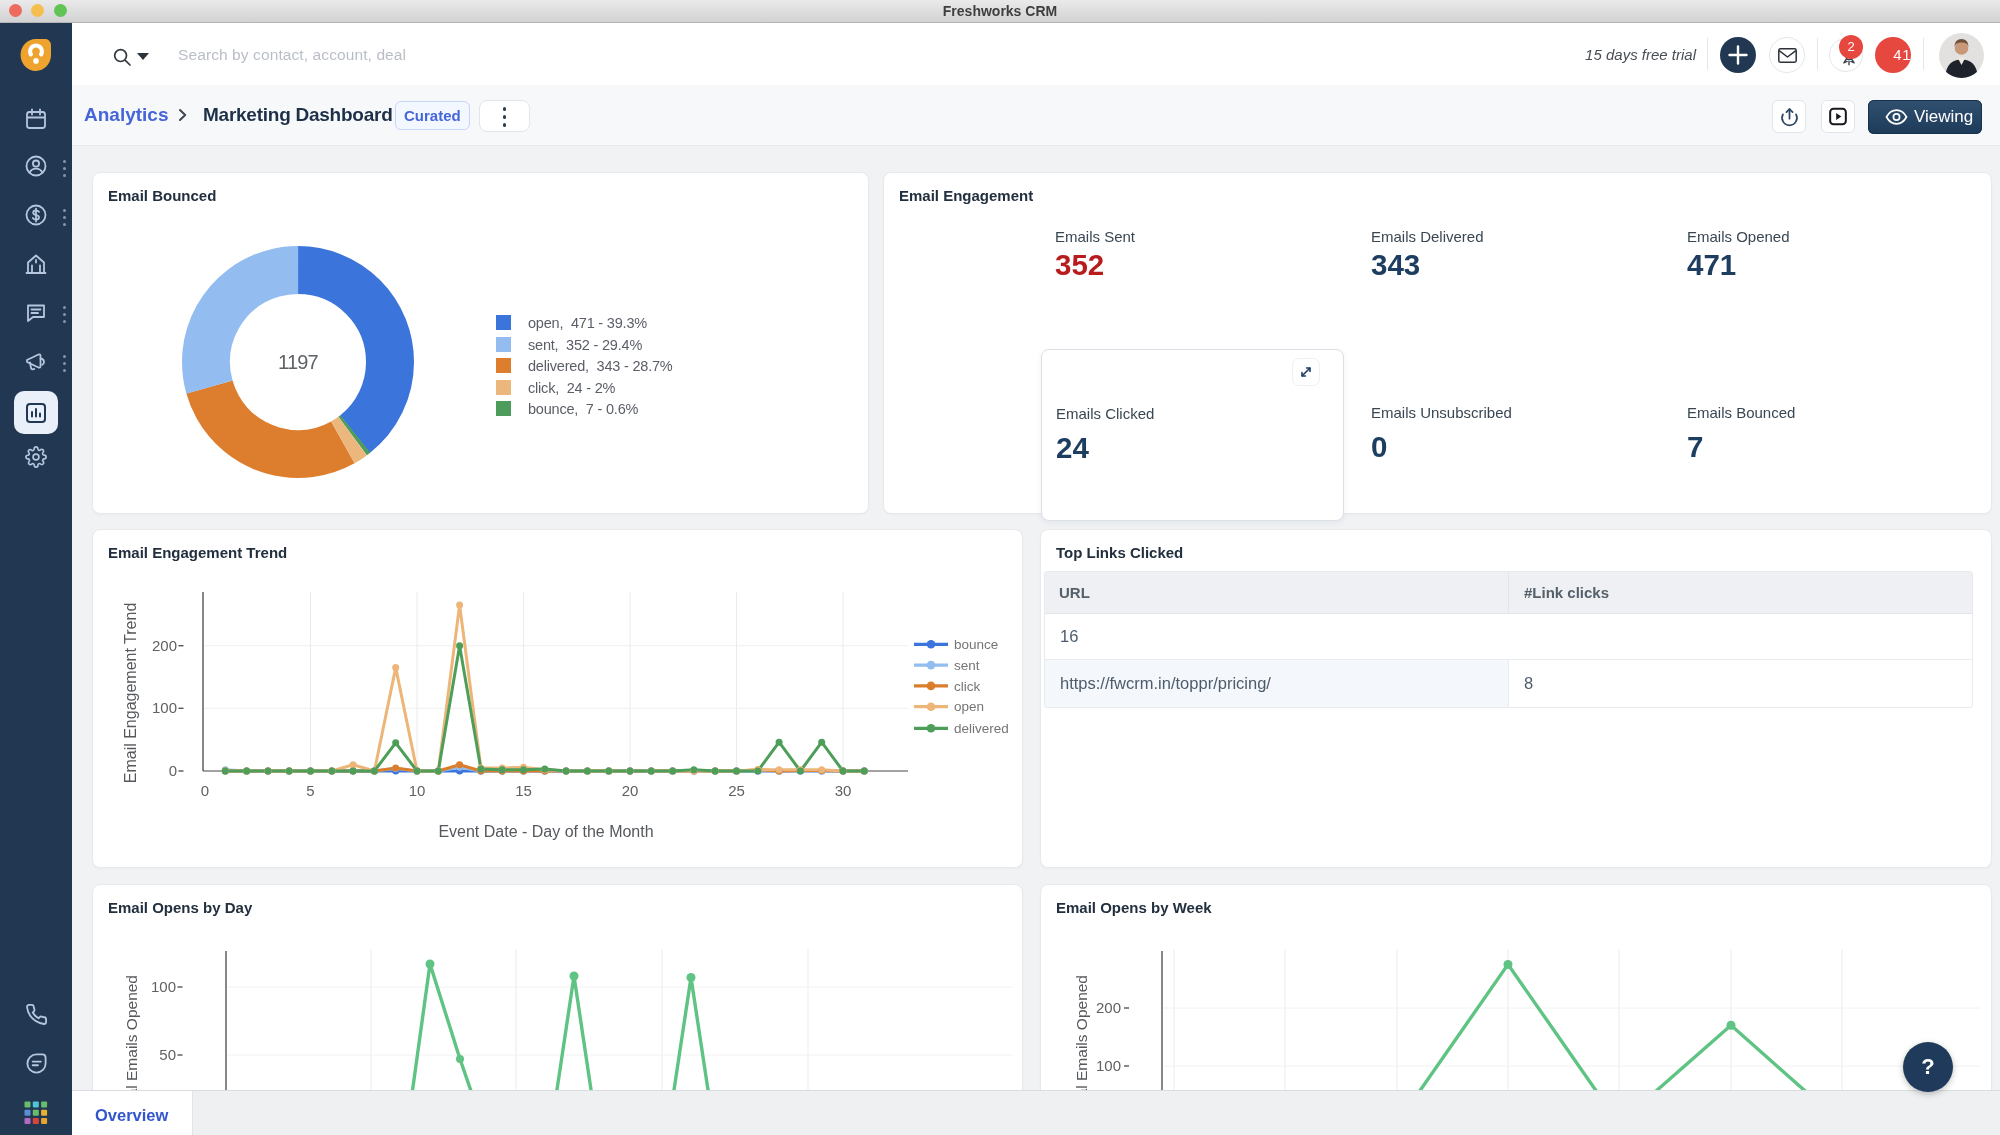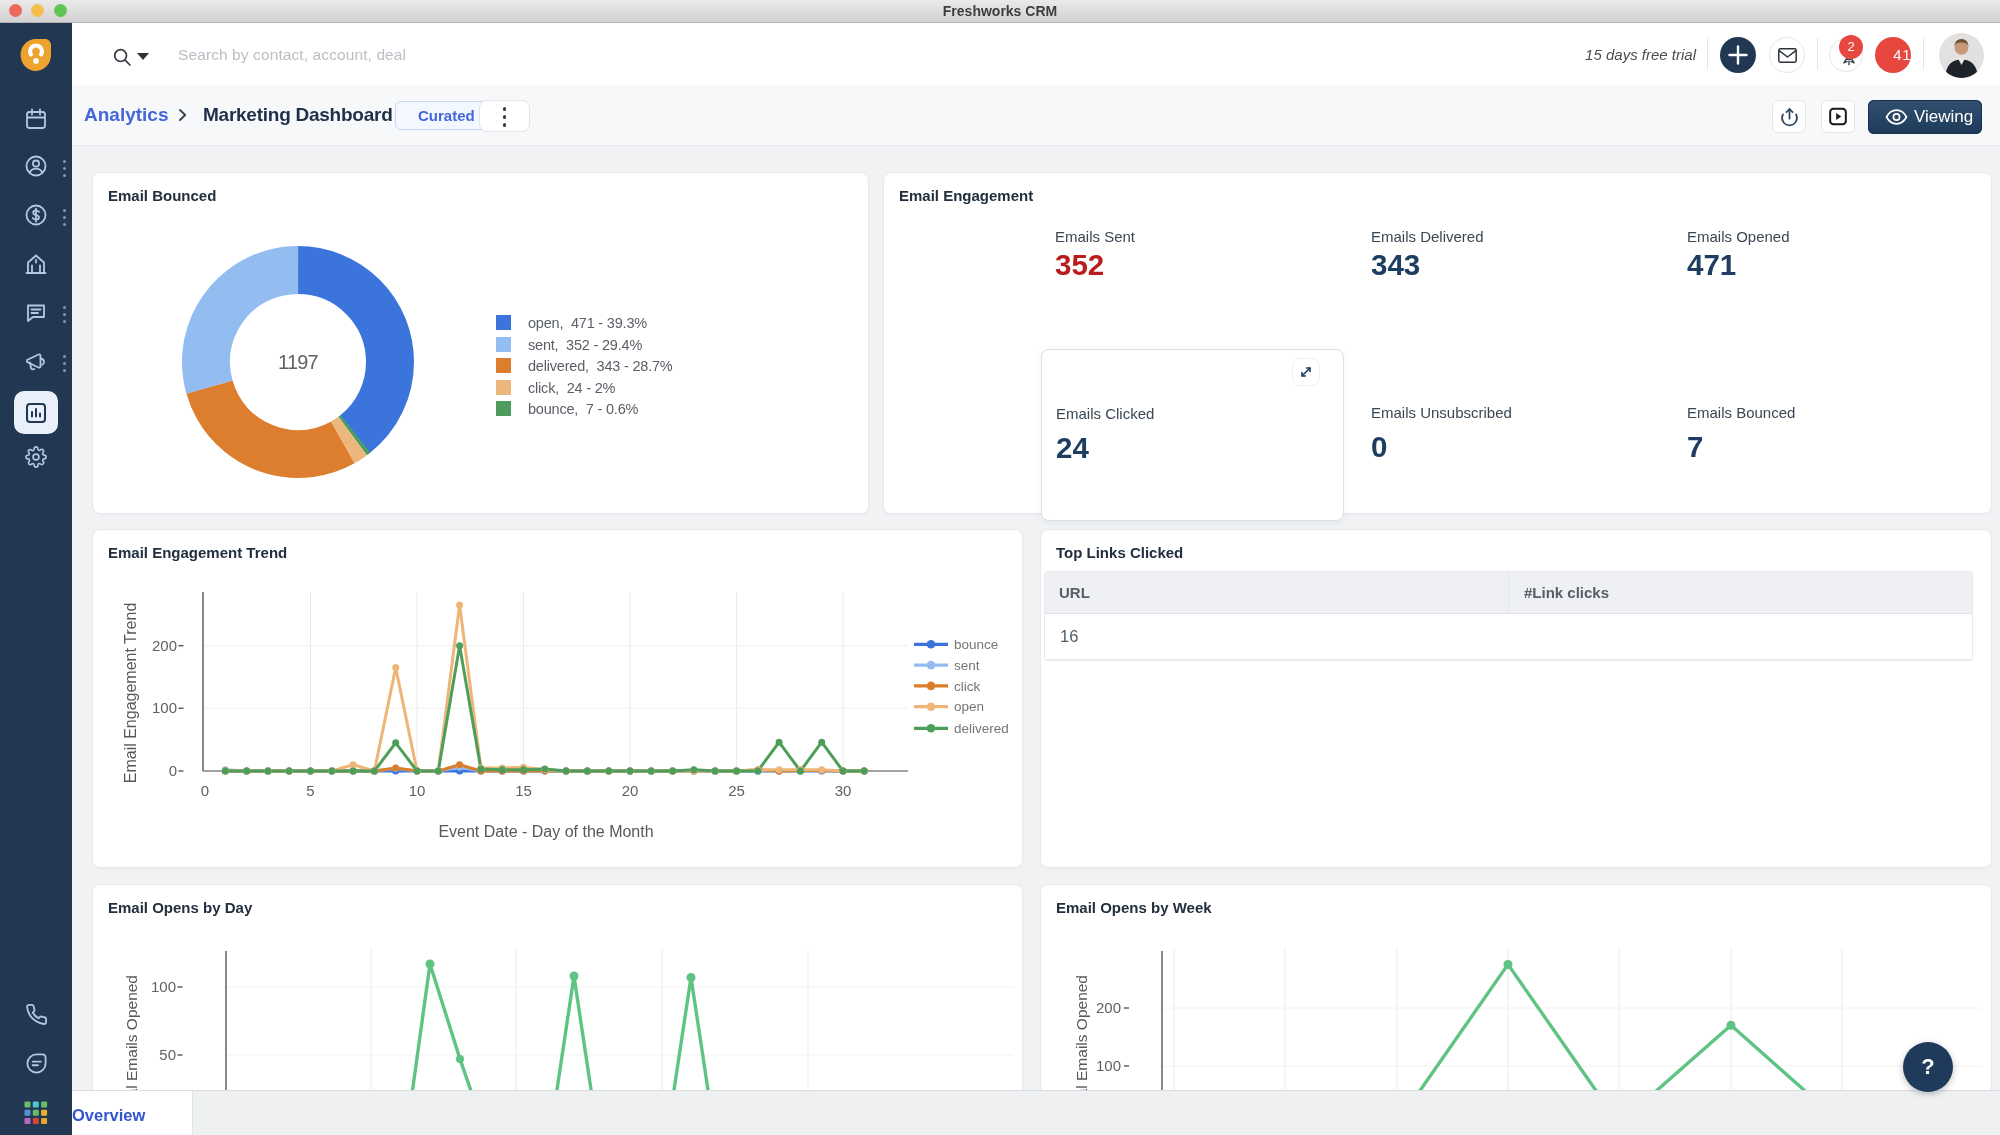--- a/index.html
+++ b/index.html
@@ -31,21 +31,21 @@
 #crumbrow { position:absolute; left:72px; top:85px; width:1928px; height:61px; background:#f7f8fa; border-bottom:1px solid #e7e9ec;}
 
 
 #dash { position:absolute; left:72px; top:146px; width:1928px; height:944px; background:#f0f2f4; overflow:hidden; }
 .card { position:absolute; background:#ffffff; border:1px solid #e7e9ec; border-radius:8px; box-shadow:0 1px 2px rgba(20,30,50,0.03); }
 .cardtitle { position:absolute; left:15px; top:14px; font-size:15px; font-weight:bold; color:#222f3e; }
 
 
 #tabbar { position:absolute; left:72px; top:1090px; width:1928px; height:45px; background:#eef0f2; border-top:1px solid #d9dce0; z-index:50; }
 #tab-active { position:absolute; left:0px; top:0px; width:121px; height:45px; background:#ffffff; border-right:1px solid #e2e5e8;
-  line-height:48px; font-size:16.5px; font-weight:bold; color:#3356cd; }
+  padding-left:23px; line-height:48px; font-size:16.5px; font-weight:bold; color:#3356cd; }
 
 
 #help { position:absolute; left:1903px; top:1042px; width:50px; height:50px; border-radius:50%; background:#1f3a5a;
   color:#fff; font-size:22px; font-weight:bold; text-align:center; line-height:50px; z-index:60; box-shadow:0 2px 6px rgba(0,0,0,0.25); }
 </style>
 </head>
 <body>
 
 <div id="titlebar">
   <span class="tl" style="left:9px;  background:#ed6a5e;"></span>
@@ -214,21 +214,21 @@
   </svg>
 </div>
 
 <div id="crumbrow">
 
   <div class="abs" style="left:12px; top:0px; height:60px; line-height:60px; font-size:19px; font-weight:bold; color:#4565d9;">Analytics</div>
   <svg class="abs" style="left:104px; top:23px;" width="13" height="14" viewBox="0 0 13 14" fill="none" stroke="#3e4651" stroke-width="2" stroke-linecap="round" stroke-linejoin="round">
     <path d="M4 2 L9.2 7 L4 12"></path>
   </svg>
   <div class="abs" style="left:131px; top:0px; height:60px; line-height:60px; font-size:19px; font-weight:bold; letter-spacing:-0.25px; color:#1e3048;">Marketing Dashboard</div>
-  <div class="abs" style="left:323px; top:16px; height:29px; padding:0 22px; border:1px solid #c7d5f8; background:#f3f7ff; border-radius:6px; font-size:15px; font-weight:bold; color:#4565d9; line-height:28px;">Curated</div>
+  <div class="abs" style="left:323px; top:16px; height:29px; padding:0 8px; border:1px solid #c7d5f8; background:#f3f7ff; border-radius:6px; font-size:15px; font-weight:bold; color:#4565d9; line-height:28px;">Curated</div>
   <div class="abs" style="left:407px; top:15px; width:51px; height:32px; background:#ffffff; border:1px solid #e2e5e9; border-radius:8px;">
     <div style="width:3.5px; margin:6px auto 0;">
       <i style="display:block;width:3.5px;height:3.5px;border-radius:50%;background:#2b3a4d;margin-bottom:4.5px;"></i>
       <i style="display:block;width:3.5px;height:3.5px;border-radius:50%;background:#2b3a4d;margin-bottom:4.5px;"></i>
       <i style="display:block;width:3.5px;height:3.5px;border-radius:50%;background:#2b3a4d;"></i>
     </div>
   </div>
 
   <div class="abs" style="left:1700px; top:15px; width:34px; height:33px; background:#fff; border:1px solid #e2e5e9; border-radius:6px;"></div>
   <svg class="abs" style="left:1707px; top:21px;" width="21" height="21" viewBox="0 0 24 24" fill="none" stroke="#2e4763" stroke-width="2" stroke-linecap="round" stroke-linejoin="round">
@@ -525,20 +525,24 @@
   <div class="card" style="left:968px; top:383px; width:952px; height:339px;">
     <div class="cardtitle">Top Links Clicked</div>
     <div class="abs" style="left:3px; top:41px; width:929px; border:1px solid #e8ebee; border-radius:3px; overflow:hidden;">
       <div style="display:flex; height:42px; background:#eef0f3; border-bottom:1px solid #e2e5e9;">
         <div style="width:464px; border-right:1px solid #e2e5e9; line-height:42px; padding-left:14px; font-size:15px; font-weight:bold; color:#55606b;">URL</div>
         <div style="flex:1; line-height:42px; padding-left:15px; font-size:15px; font-weight:bold; color:#55606b;">#Link clicks</div>
       </div>
       <div style="display:flex; height:46px; border-bottom:1px solid #e9ecef;">
         <div style="flex:1; line-height:45px; padding-left:15px; font-size:16.5px; color:#4d5c6b;">16</div>
       </div>
+      <div style="display:flex; height:47px;">
+        <div style="width:464px; border-right:1px solid #e9ecef; background:#f4f7fb; line-height:46px; padding-left:15px; font-size:16.5px; color:#4d5c6b;">https://fwcrm.in/toppr/pricing/</div>
+        <div style="flex:1; line-height:46px; padding-left:15px; font-size:16.5px; color:#4d5c6b;">8</div>
+      </div>
     </div>
   </div>
 
   <div class="card" style="left:20px; top:738px; width:931px; height:300px;">
     <div class="cardtitle">Email Opens by Day</div>
     <svg class="abs" style="left:0; top:0;" width="931" height="300" viewBox="0 0 931 300" font-family="Liberation Sans, sans-serif">
       <g stroke="#ebebeb" stroke-width="1">
         <line x1="278" y1="64" x2="278" y2="300"></line>
           <line x1="423" y1="64" x2="423" y2="300"></line>
         <line x1="569" y1="64" x2="569" y2="300"></line>

